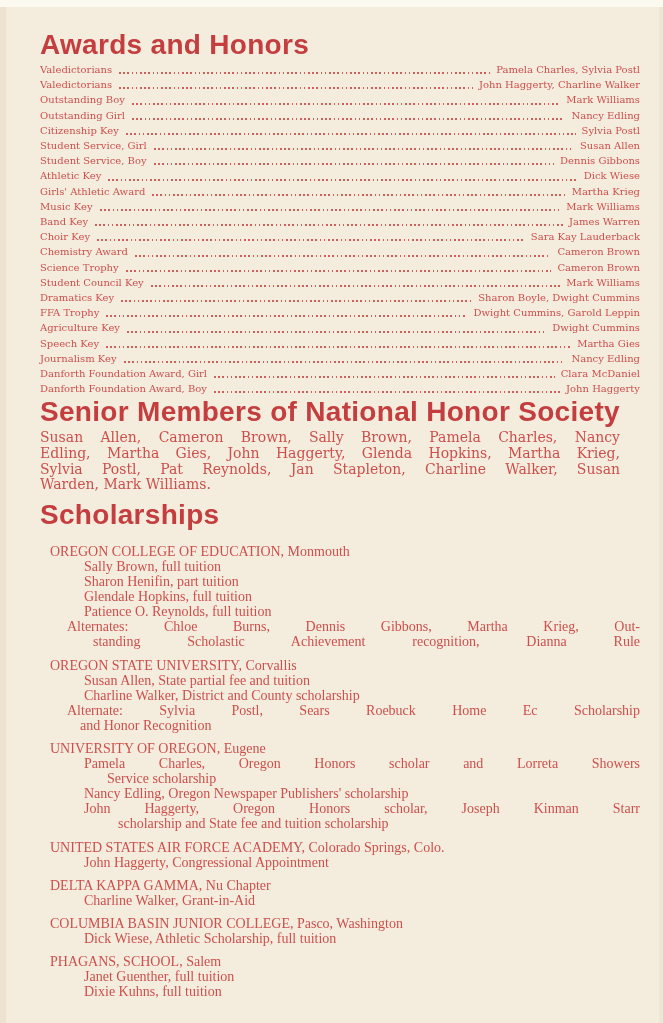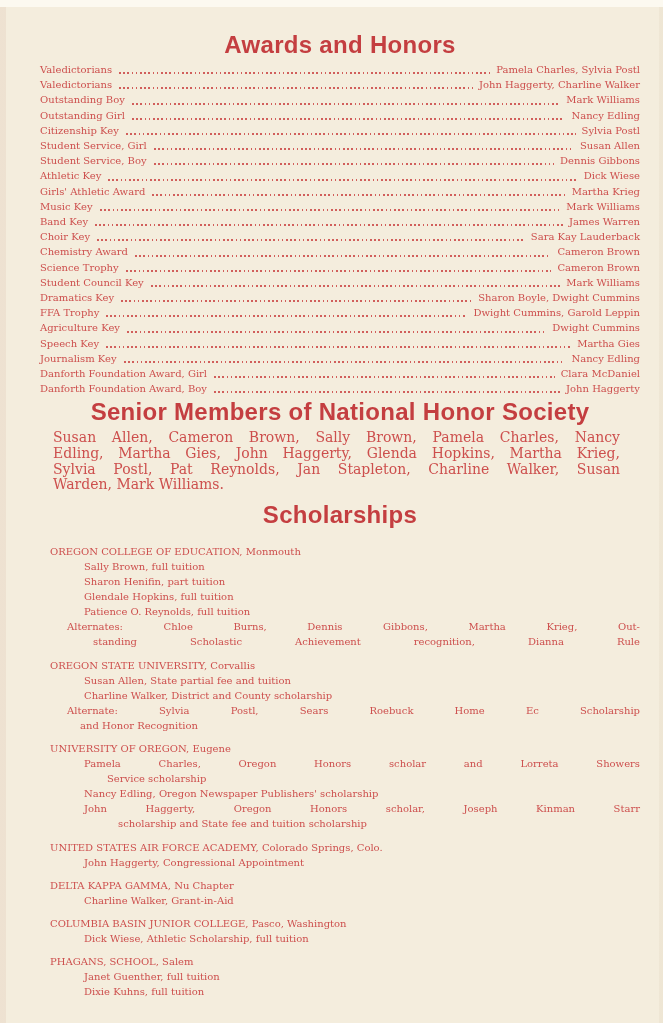--- a/index.html
+++ b/index.html
@@ -13,47 +13,46 @@
       linear-gradient(270deg,rgba(226,214,192,.30) 0 4px,rgba(226,214,192,0) 4px),
       #f4eddd;
     overflow:hidden;
     padding:34px 23px 0 40px;
     font-family:"DejaVu Serif",serif;
     color:#cd4f4d;
   }
   .sec-title{
     font-family:"Liberation Sans",sans-serif;
     font-weight:700;
-    font-size:24px;line-height:22px;
+    font-size:28px;line-height:22px;
     letter-spacing:.3px;
-    text-align:center;
     color:#c43e40;
     margin:0;
   }
   .sec-title.h2{margin-top:5px;margin-bottom:7px;}
   .sec-title.h3{margin-top:11px;margin-bottom:18px;}
   .sec-title.h1{margin-bottom:6px;}
   
   .arow{display:flex;font-size:10px;line-height:15.2px;white-space:nowrap;}
   .alabel{flex:0 0 auto;}
   .aname{flex:0 0 auto;}
   .leader{
     flex:1 1 auto;
     align-self:flex-end;
     height:2px;
     margin:0 6px 3px 7px;
     background-image:repeating-linear-gradient(90deg,
       rgba(205,79,77,.9) 0 1.6px, rgba(205,79,77,0) 1.6px 4.2px);
   }
   
   .nhs{width:580px;font-size:14px;line-height:15.6px;}
-  .nhs-line{text-align:justify;text-align-last:justify;margin-left:13px;}
+  .nhs-line{text-align:justify;text-align-last:justify;}
   .nhs-line.last{text-align-last:left;}
   
-  .sch{font-size:10px;line-height:15.1px;}
+  .sch{font-size:14px;line-height:15.1px;font-family:Liberation Serif, serif;}
   .entry{margin-top:8px;}
   .entry:first-child{margin-top:0;}
   .line{min-height:15.1px;}
   .i-college{padding-left:10px;}
   .i-student{padding-left:44px;}
   .i-student2{padding-left:32px;}
   .i-alt{padding-left:27px;}
   .i-c1{padding-left:53px;}
   .i-c2{padding-left:40px;}
   .i-c3{padding-left:67px;}

